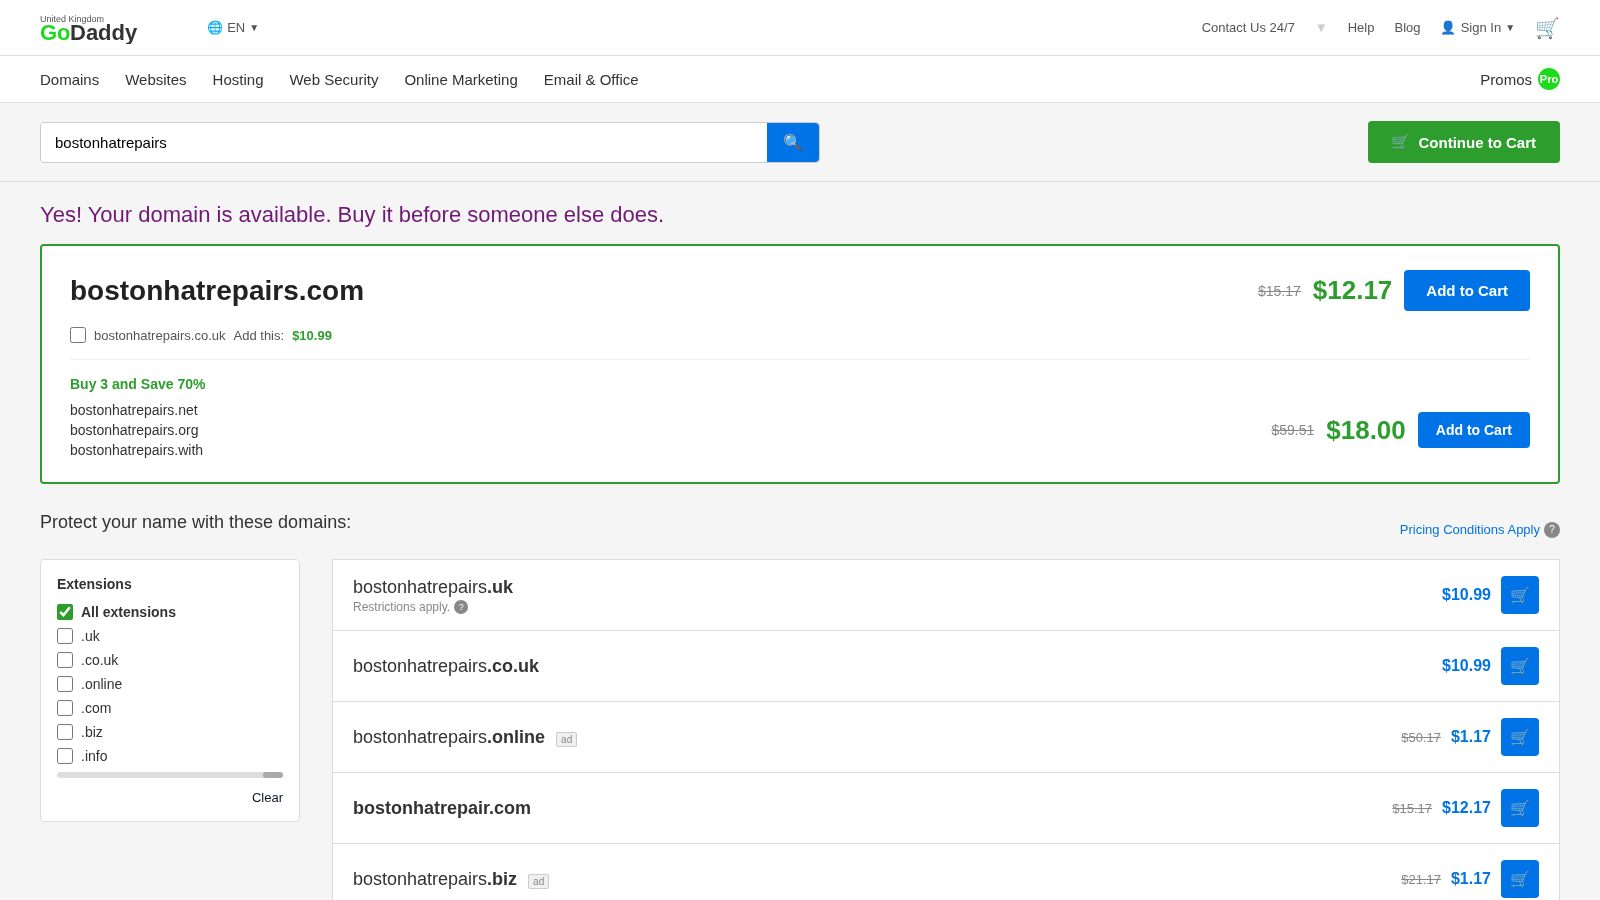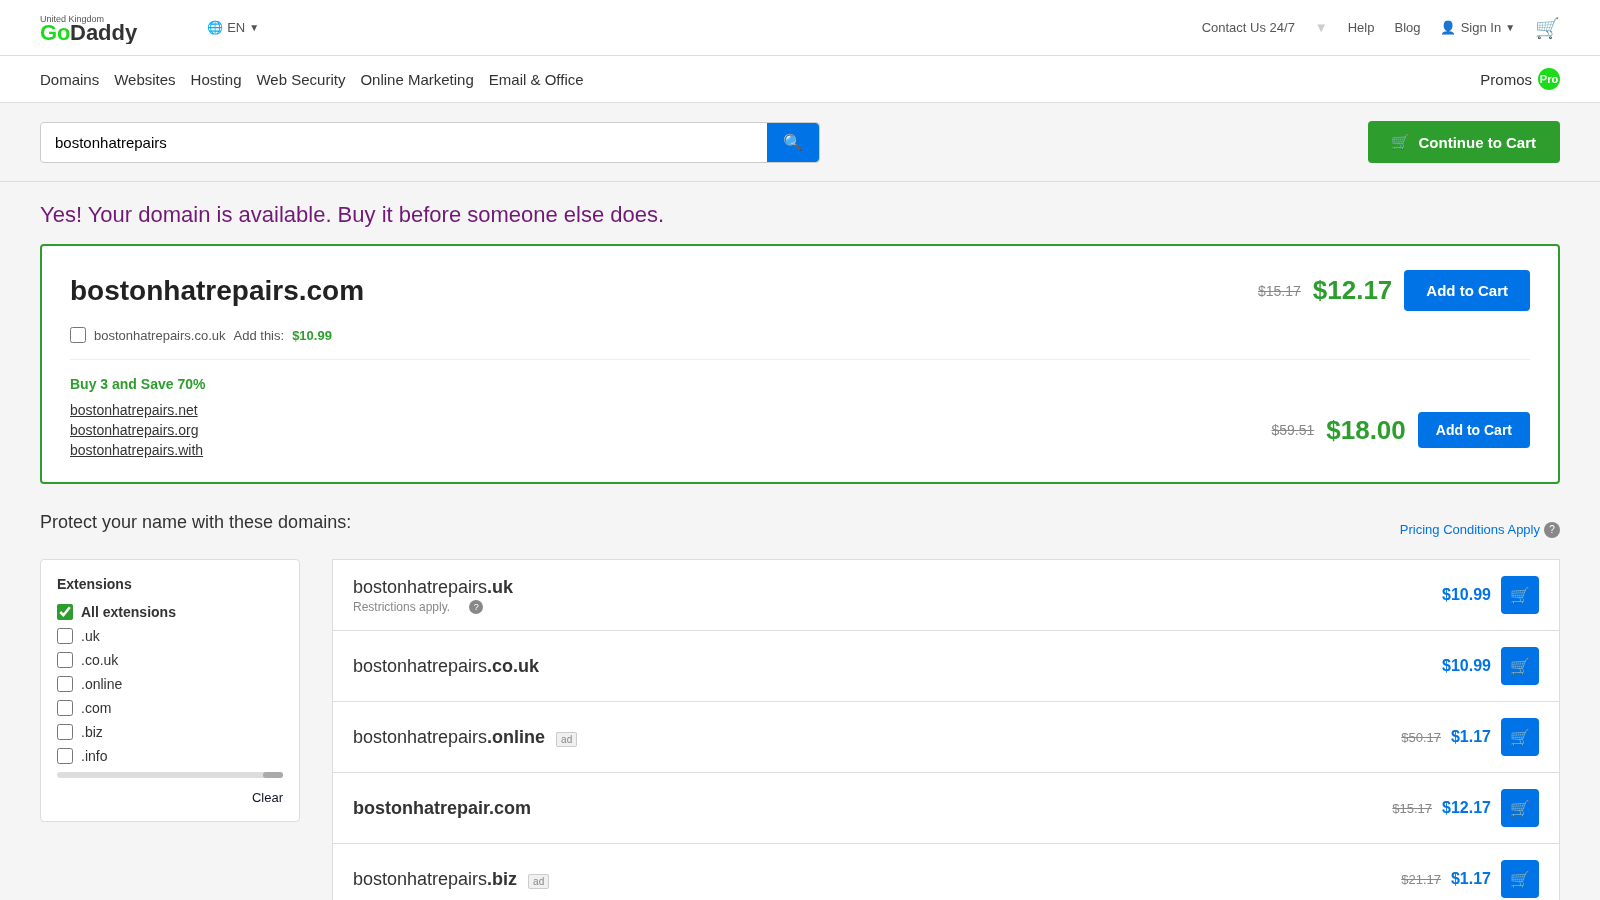--- a/index.html
+++ b/index.html
@@ -20,21 +20,21 @@
     .cart-icon { font-size: 20px; color: #555; cursor: pointer; }
     .globe-btn { display: flex; align-items: center; gap: 4px; color: #555; font-size: 13px; cursor: pointer; }
 
     
     .main-nav {
       display: flex;
       align-items: center;
       padding: 12px 40px;
       border-bottom: 1px solid #ddd;
       background: #fff;
-      gap: 15px;
+      gap: 26px;
     }
     .main-nav a {
       text-decoration: none;
       color: #333;
       font-size: 15px;
       font-weight: 500;
     }
     .promos-btn {
       margin-left: auto;
       display: flex;
@@ -179,21 +179,21 @@
     }
     .add-price-green { color: #2d9e2d; font-weight: bold; }
 
     .bundle-section { border-top: 1px solid #eee; padding-top: 16px; }
     .bundle-label { color: #2d9e2d; font-weight: bold; font-size: 14px; margin-bottom: 10px; }
     .bundle-domains-row {
       display: flex;
       align-items: center;
       justify-content: space-between;
     }
-    .bundle-domain-list { display: flex; flex-direction: column; gap: 4px; font-size: 14px; color: #333; text-decoration: underline; }
+    .bundle-domain-list { display: flex; flex-direction: column; gap: 4px; font-size: 14px; color: #333; }
     .bundle-pricing { display: flex; align-items: center; gap: 12px; }
     .add-cart-btn-secondary {
       background: #0073e6;
       color: #fff;
       border: none;
       padding: 10px 18px;
       font-size: 14px;
       font-weight: bold;
       border-radius: 4px;
       cursor: pointer;
@@ -290,21 +290,21 @@
       border: none;
       width: 38px;
       height: 38px;
       border-radius: 4px;
       cursor: pointer;
       font-size: 16px;
       display: flex;
       align-items: center;
       justify-content: center;
     }
-    .restrictions-note { font-size: 12px; color: #888; display: flex; align-items: center; gap: 19px; }
+    .restrictions-note { font-size: 12px; color: #888; display: flex; align-items: center; gap: 4px; }
     .ad-badge {
       background: #f0f0f0;
       border: 1px solid #ccc;
       color: #888;
       font-size: 10px;
       padding: 1px 4px;
       border-radius: 2px;
       margin-left: 6px;
     }
     .domain-name-block { display: flex; flex-direction: column; gap: 2px; }

